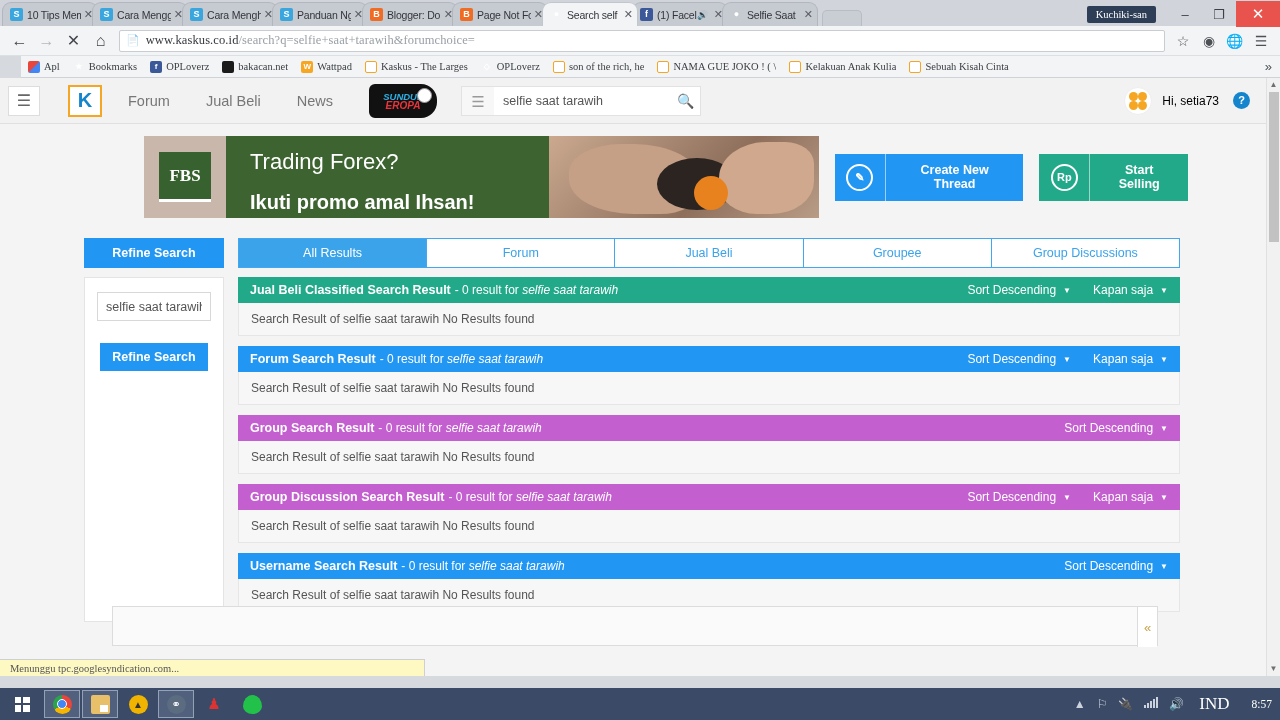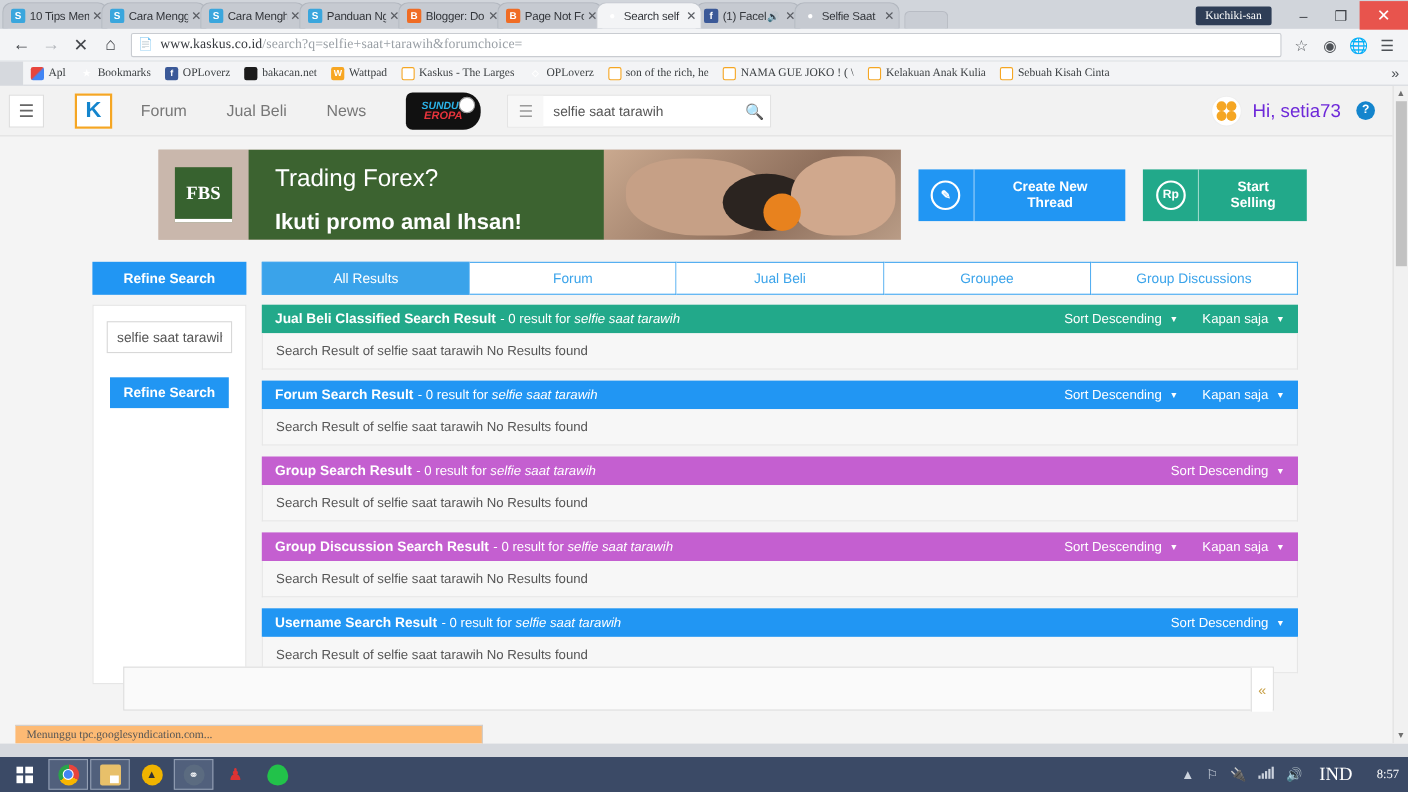--- a/index.html
+++ b/index.html
@@ -151,21 +151,21 @@
   .kright { margin-left: auto; display: flex; align-items: center; padding-right: 30px; }
   .avatar {
     width: 28px; height: 28px; border-radius: 50%; background:#fff;
     position: relative; margin-right: 10px; border: 1px solid #eee;
   }
   .avatar i {
     position:absolute; width:9px; height:9px; border-radius:50%; background:#f5a623;
   }
   .avatar i:nth-child(1){left:4px;top:4px} .avatar i:nth-child(2){right:4px;top:4px}
   .avatar i:nth-child(3){left:4px;bottom:4px} .avatar i:nth-child(4){right:4px;bottom:4px}
-  .hiuser { font-size: 17px; color: #6d28d9; margin-right: 14px; }
+  .hiuser { font-size: 12px; color: #000000; margin-right: 14px; }
   .helpi {
     width:17px;height:17px;border-radius:50%;background:#1485cd;color:#fff;
     font-size:11px;font-weight:bold;text-align:center;line-height:17px;
   }
 
   
   .content { padding: 12px 0 0 0; }
   .crow { display: flex; padding-left: 144px; padding-right: 92px; }
   .banner {
     width: 684px; height: 82px; display: flex; overflow: hidden;
@@ -261,23 +261,23 @@
     border: 1px solid #dcdcdc; background: #fafafa;
   }
   .collapser {
     position:absolute; right: 0; top: 0; width: 20px; height: 40px;
     background: #fff; border-left: 1px solid #dcdcdc;
     display:flex;align-items:center;justify-content:center;
     color:#c9a24a; font-size: 13px;
   }
   .statusbubble {
     position: absolute; left: 0; bottom: 0; height: 17px;
-    background: #fdba74; border-top: 1px solid #cfcfcf; border-right: 1px solid #cfcfcf;
+    background: #fef9c3; border-top: 1px solid #cfcfcf; border-right: 1px solid #cfcfcf;
     padding: 0 10px; font-size: 10.5px; color: #555; line-height: 17px;
-    font-family: "Liberation Serif", serif; min-width: 425px; margin-left: 14px;
+    font-family: "Liberation Serif", serif; min-width: 425px;
   }
   .scrollbar {
     position: absolute; right: 0; top: 0; width: 14px; height: 100%;
     background: #f1f1f1; border-left: 1px solid #e0e0e0;
   }
   .scrollbar .up, .scrollbar .dn {
     height: 14px; text-align:center; font-size: 8px; color: #6f6f6f; line-height: 14px;
   }
   .scrollbar .thumb {
     position:absolute; top: 14px; left: 2px; width: 10px; height: 150px;

